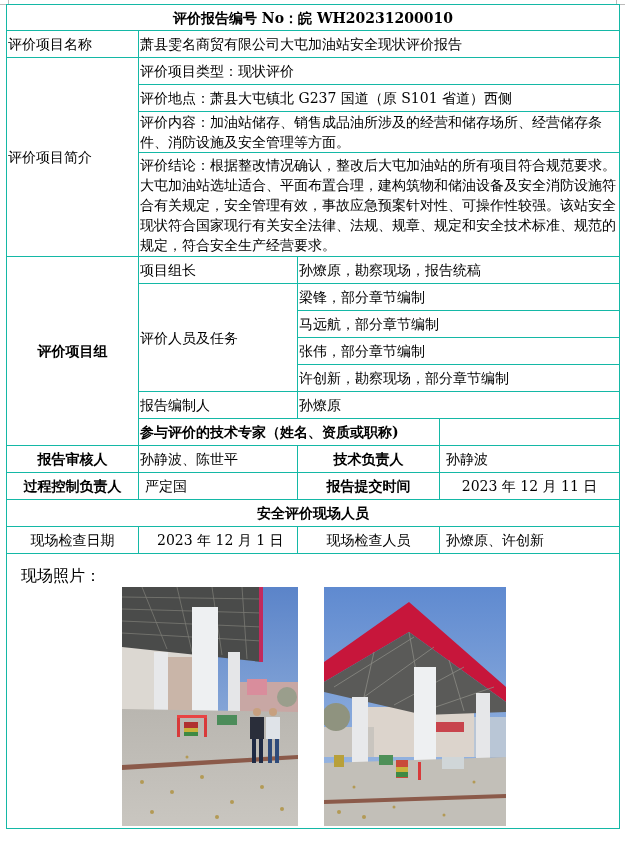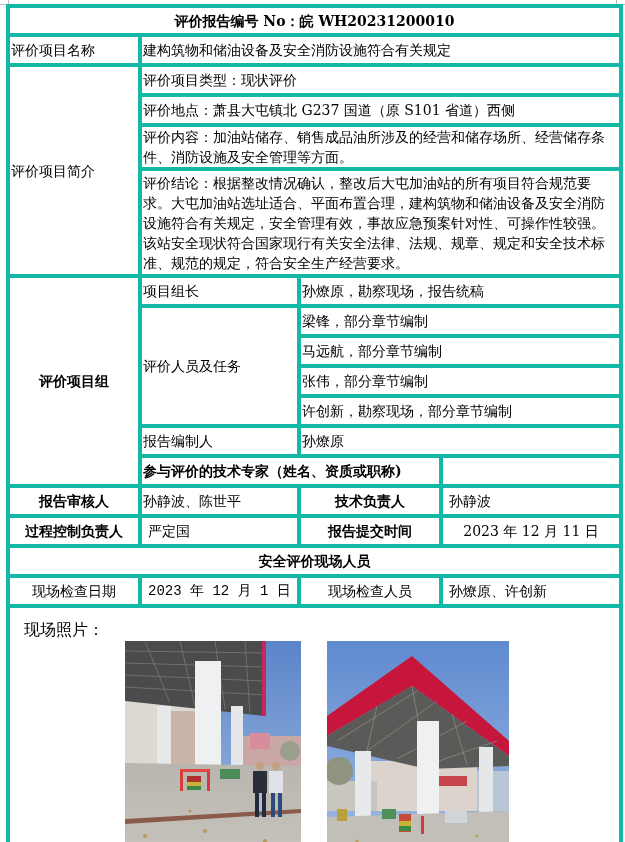--- a/index.html
+++ b/index.html
@@ -1,20 +1,20 @@
 <!DOCTYPE html>
 <html><head>
 <meta charset="utf-8">
 <style>
   html, body { margin: 0; padding: 0; background: #ffffff; }
   body { width: 625px; height: 842px; position: relative; overflow: hidden;
          font-family: "DejaVu Serif", "Liberation Serif", serif; color: #000; }
   .corner-mark { position: absolute; width: 8px; height: 4px; border-right: 1px solid #bbb; border-bottom: 1px solid #bbb; }
   table.report { position: absolute; left: 6px; top: 4px; width: 613px; border-collapse: collapse; table-layout: fixed; }
-  table.report td { border: 4px solid #14b8a6; padding: 0 1px; font-size: 14px; line-height: 20px; vertical-align: middle; overflow: hidden; }
+  table.report td { border: 1px solid #14b8a6; padding: 0 1px; font-size: 14px; line-height: 20px; vertical-align: middle; overflow: hidden; }
   .bold { font-weight: bold; }
   .center { text-align: center; }
   .h27 { height: 26px; }
   .wrap { line-height: 19px; word-break: break-all; }
   .photo-cell { height: 274px; vertical-align: top !important; position: relative; padding: 0 !important; }
   .photo-label { position: absolute; left: 14px; top: 12px; font-size: 16px; }
   .photo { position: absolute; top: 33px; height: 239px; overflow: hidden; }
   .photo1 { left: 115px; width: 176px; }
   .photo2 { left: 317px; width: 182px; }
 </style>
@@ -30,21 +30,21 @@
     <col style="width:159px">
     <col style="width:142px">
     <col style="width:180px">
   </colgroup>
   <tbody>
       <tr>
     <td colspan="4" class="bold center h27" style="height:25px;">评价报告编号 No：皖 WH20231200010</td>
   </tr>
   <tr>
     <td class="h27">评价项目名称</td>
-    <td colspan="3">建构筑物和储油设备及安全消防设施符合有关规定</td>
+    <td colspan="3">萧县雯名商贸有限公司大屯加油站安全现状评价报告</td>
   </tr>
   <tr>
     <td rowspan="4">评价项目简介</td>
     <td colspan="3" class="h27">评价项目类型：现状评价</td>
   </tr>
   <tr>
     <td colspan="3" class="h27">评价地点：萧县大屯镇北 G237 国道（原 S101 省道）西侧</td>
   </tr>
   <tr>
     <td colspan="3" class="wrap" style="height:40px;">评价内容：加油站储存、销售成品油所涉及的经营和储存场所、经营储存条件、消防设施及安全管理等方面。</td>
@@ -89,21 +89,21 @@
     <td class="bold center h27">过程控制负责人</td>
     <td style="padding-left:6px;">严定国</td>
     <td class="bold center">报告提交时间</td>
     <td class="center">2023 年 12 月 11 日</td>
   </tr>
   <tr>
     <td colspan="4" class="bold center h27">安全评价现场人员</td>
   </tr>
   <tr>
     <td class="center h27">现场检查日期</td>
-    <td style="padding-left:6px;font-family:Liberation Mono, monospace;">2023 年 12 月 1 日</td>
+    <td style="padding-left:18px;">2023 年 12 月 1 日</td>
     <td class="center">现场检查人员</td>
     <td style="padding-left:6px;">孙燎原、许创新</td>
   </tr>
   <tr>
     <td colspan="4" class="photo-cell">
       <span class="photo-label">现场照片：</span>
 
       <div class="photo photo1">
         <svg width="176" height="239" viewBox="0 0 176 239">
           <defs>

